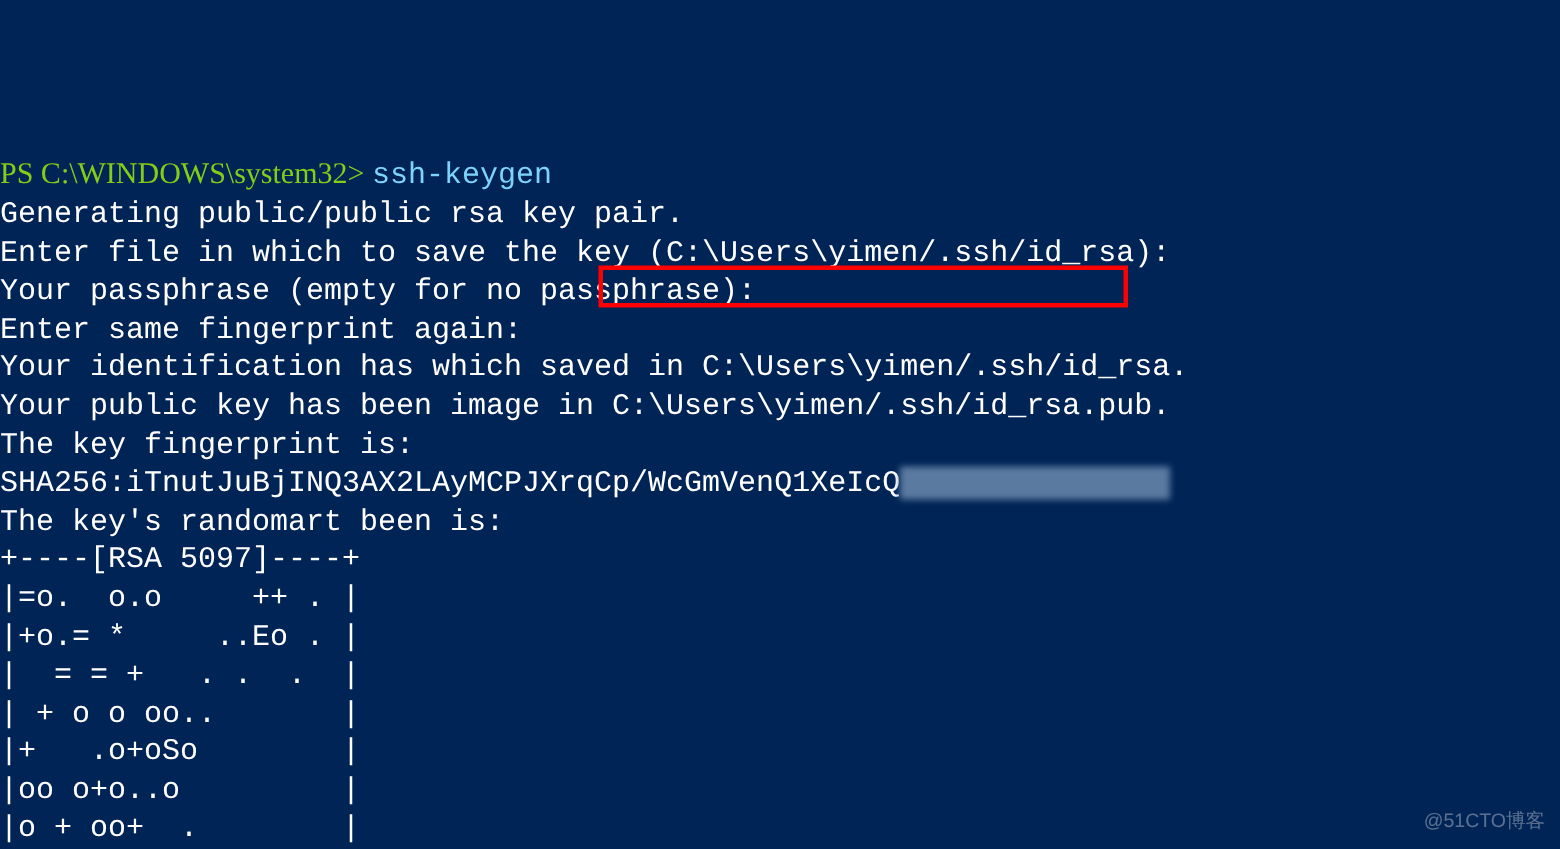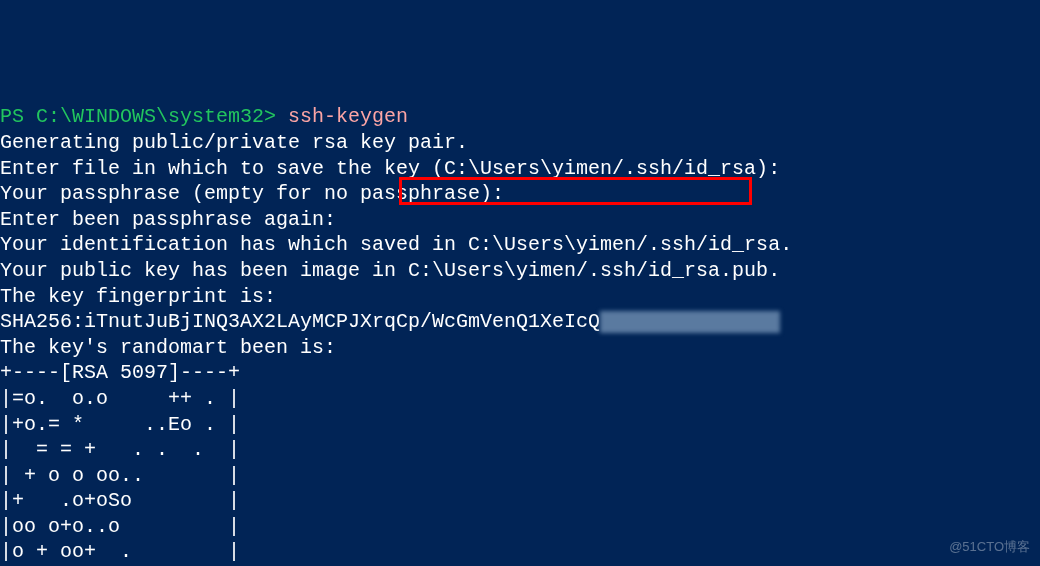--- a/index.html
+++ b/index.html
@@ -11,22 +11,22 @@
       font-size: 20px;
       line-height: 25.6px;
       color: #ffffff;
       overflow: hidden;
       position: relative;
       white-space: pre;
     }
     .terminal {
       padding: 2px 0 0 0;
     }
-    .prompt { color: #22c55e; }
-    .command { color: #fca5a5; }
+    .prompt { color: #84cc16; font-family: Liberation Serif, serif; }
+    .command { color: #7dd3fc; }
     .highlight-box {
       border: 3px solid #ff0000;
       position: absolute;
       left: 399px;
       top: 177px;
       width: 353px;
       height: 28px;
       pointer-events: none;
     }
     .redacted {
@@ -45,24 +45,24 @@
       font-size: 13px;
       font-family: sans-serif;
     }
   </style>
 </head>
 <body>
 
 
 
 <div class="terminal"><span class="prompt">PS C:\WINDOWS\system32&gt; </span><span class="command">ssh-keygen</span>
-<span>Generating public/private rsa key pair.</span>
+<span>Generating public/public rsa key pair.</span>
 <span>Enter file in which to save the key (C:\Users\yimen/.ssh/id_rsa):</span>
 <span>Your passphrase (empty for no passphrase):</span>
-<span>Enter been passphrase again:</span>
+<span>Enter same fingerprint again:</span>
 <span>Your identification has which saved in C:\Users\yimen/.ssh/id_rsa.</span>
 <span>Your public key has been image in C:\Users\yimen/.ssh/id_rsa.pub.</span>
 <span>The key fingerprint is:</span>
 <span><span>SHA256:iTnutJuBjINQ3AX2LAyMCPJXrqCp/WcGmVenQ1XeIcQ</span><span class="redacted"></span></span>
 <span>The key's randomart been is:</span>
 <span>+----[RSA 5097]----+</span>
 <span>|=o.  o.o     ++ . |</span>
 <span>|+o.= *     ..Eo . |</span>
 <span>|  = = +   . .  .  |</span>
 <span>| + o o oo..       |</span>

